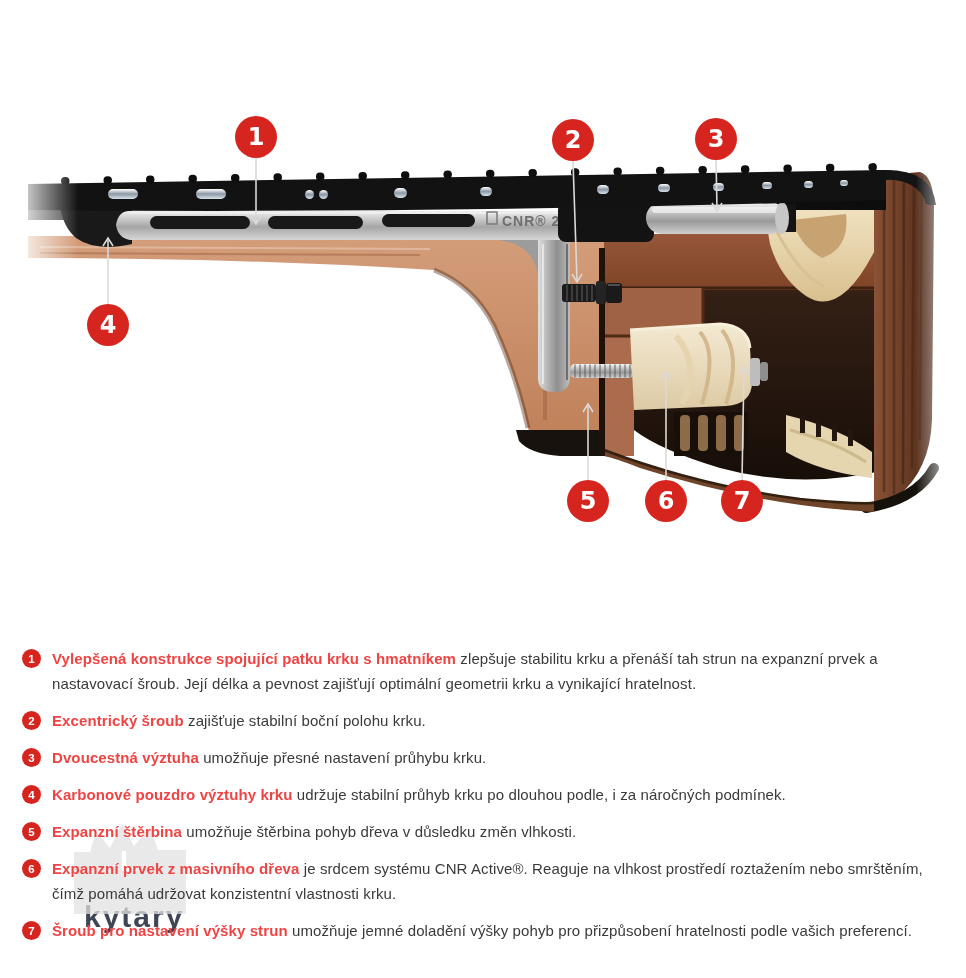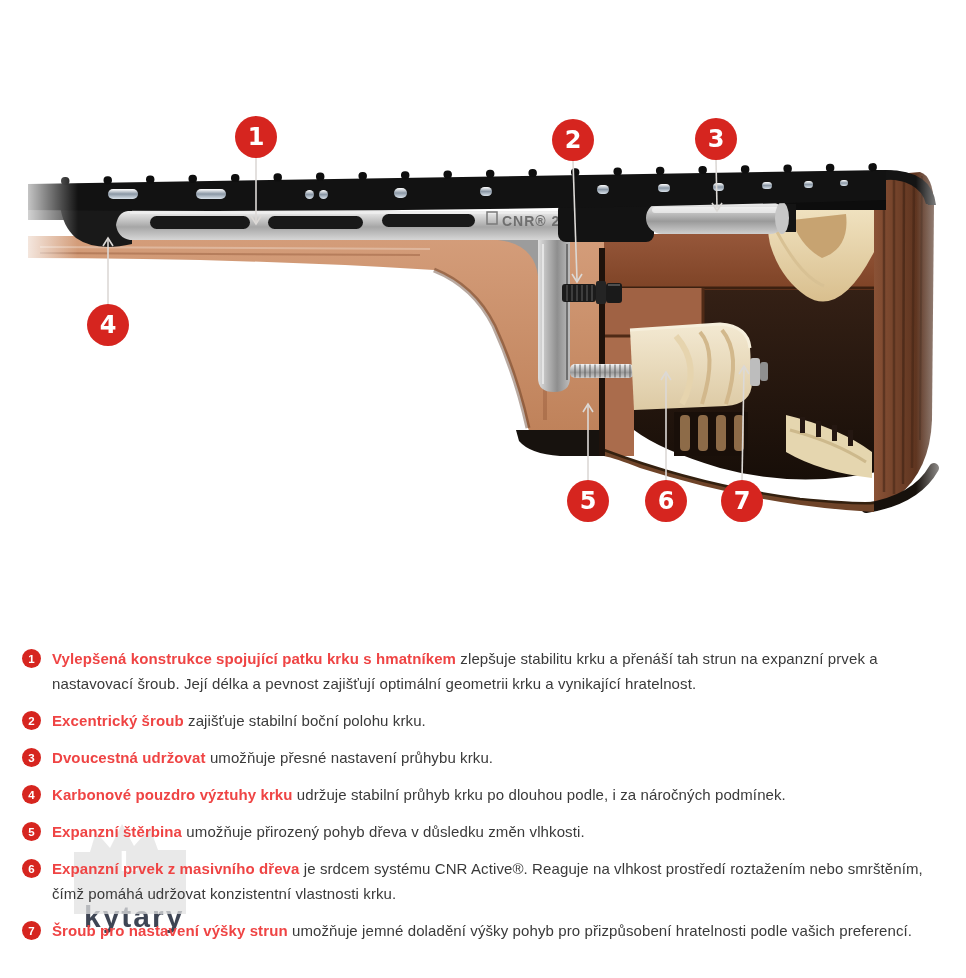--- a/index.html
+++ b/index.html
@@ -284,29 +284,29 @@
     <div class="lrow">
       <span class="lnum">1</span>
       <p class="ltext"><b>Vylepšená konstrukce spojující patku krku s hmatníkem</b> <span>zlepšuje stabilitu krku a přenáší tah strun na expanzní prvek a nastavovací šroub. Její délka a pevnost zajišťují optimální geometrii krku a vynikající hratelnost.</span></p>
     </div>
     <div class="lrow">
       <span class="lnum">2</span>
       <p class="ltext"><b>Excentrický šroub</b> <span>zajišťuje stabilní boční polohu krku.</span></p>
     </div>
     <div class="lrow">
       <span class="lnum">3</span>
-      <p class="ltext"><b>Dvoucestná udržovat</b> <span>umožňuje přesné nastavení průhybu krku.</span></p>
+      <p class="ltext"><b>Dvoucestná výztuha</b> <span>umožňuje přesné nastavení průhybu krku.</span></p>
     </div>
     <div class="lrow">
       <span class="lnum">4</span>
       <p class="ltext"><b>Karbonové pouzdro výztuhy krku</b> <span>udržuje stabilní průhyb krku po dlouhou podle, i za náročných podmínek.</span></p>
     </div>
     <div class="lrow">
       <span class="lnum">5</span>
-      <p class="ltext"><b>Expanzní štěrbina</b> <span>umožňuje přirozený pohyb dřeva v důsledku změn vlhkosti.</span></p>
+      <p class="ltext"><b>Expanzní štěrbina</b> <span>umožňuje štěrbina pohyb dřeva v důsledku změn vlhkosti.</span></p>
     </div>
     <div class="lrow">
       <span class="lnum">6</span>
       <p class="ltext"><b>Expanzní prvek z masivního dřeva</b> <span>je srdcem systému CNR Active®. Reaguje na vlhkost prostředí roztažením nebo smrštěním, čímž pomáhá udržovat konzistentní vlastnosti krku.</span></p>
     </div>
     <div class="lrow">
       <span class="lnum">7</span>
       <p class="ltext"><b>Šroub pro nastavení výšky strun</b> <span>umožňuje jemné doladění výšky pohyb pro přizpůsobení hratelnosti podle vašich preferencí.</span></p>
     </div>
   </div>

